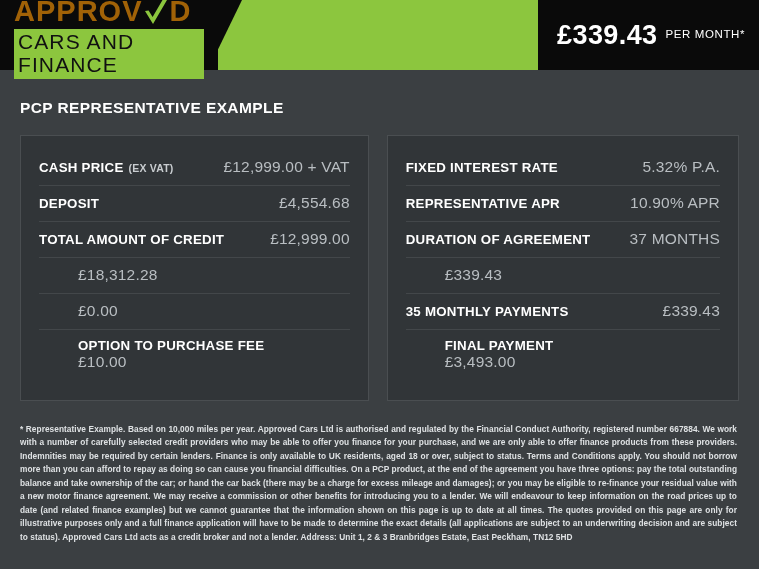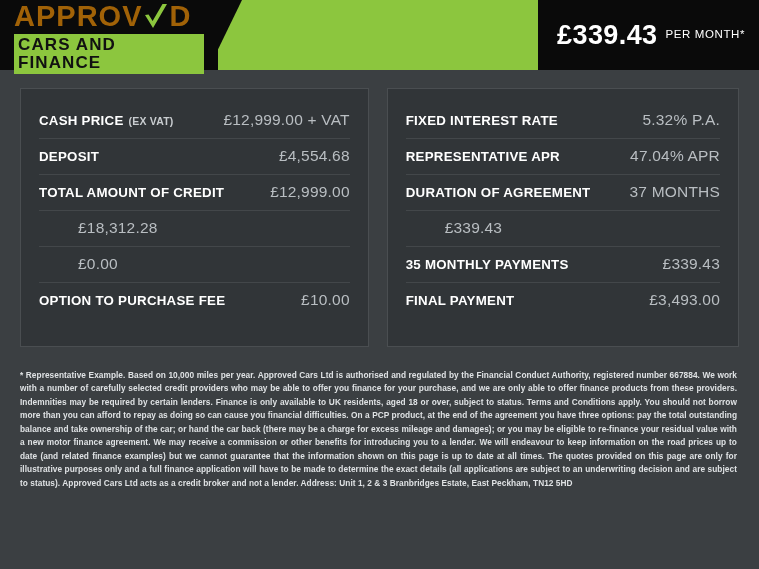--- a/index.html
+++ b/index.html
@@ -55,22 +55,22 @@
     width: 26px;
     height: 28px;
     margin: 0 0px 0 1px;
   }
   .logo-check svg { display: block; }
   .logo-d { letter-spacing: 1px; }
   .logo-bar {
     margin-top: 3px;
     background: #8cc63e;
     color: #111;
-    font-weight: bold;
-    font-size: 17px;
+    font-weight: normal;
+    font-size: 21px;
     letter-spacing: 1.1px;
     padding: 2px 6px 3px 4px;
     width: 190px;
     line-height: 1.05;
   }
   .green-band {
     position: absolute;
     left: 208px;
     top: 0;
     width: 330px;
@@ -117,30 +117,30 @@
   
   .panels {
     display: flex;
     gap: 18px;
     padding: 18px 20px 0 20px;
   }
   .panel {
     flex: 1;
     background: #313538;
     border: 1px solid #4a4e51;
-    padding: 14px 18px 28px 18px;
+    padding: 14px 18px 20px 18px;
   }
   .row {
     display: flex;
     align-items: baseline;
     justify-content: space-between;
     padding: 8px 0 9px 0;
     border-bottom: 1px solid #43474a;
   }
-  .row:last-child { border-bottom: none; }
+  .row:last-child { border-bottom: none; flex-direction: column; }
   .row-label {
     color: #ffffff;
     font-size: 13.3px;
     font-weight: bold;
     letter-spacing: 0.25px;
     white-space: nowrap;
   }
   .row-sub {
     color: #c9cdd0;
     font-size: 10.5px;
@@ -188,20 +188,21 @@
       </div>
       <div class="logo-bar">CARS AND FINANCE</div>
     </div>
 
     <div class="price-block">
       <span class="price-amount">£339.43</span>
       <span class="price-permonth">PER MONTH*</span>
     </div>
   </div>
 
+  <div class="section-title">PCP REPRESENTATIVE EXAMPLE</div>
 
   <div class="panels">
 
     <div class="panel">
       <div class="row">
         <div class="row-label">CASH PRICE<span class="row-sub">(EX VAT)</span></div>
         <div class="row-value">£12,999.00 + VAT</div>
       </div>
       <div class="row">
         <div class="row-label">DEPOSIT</div>
@@ -223,21 +224,21 @@
       </div>
     </div>
 
     <div class="panel">
       <div class="row">
         <div class="row-label">FIXED INTEREST RATE</div>
         <div class="row-value">5.32% P.A.</div>
       </div>
       <div class="row">
         <div class="row-label">REPRESENTATIVE APR</div>
-        <div class="row-value">47.04% APR</div>
+        <div class="row-value">10.90% APR</div>
       </div>
       <div class="row">
         <div class="row-label">DURATION OF AGREEMENT</div>
         <div class="row-value">37 MONTHS</div>
       </div>
       <div class="row">
         <div class="row-value">£339.43</div>
       </div>
       <div class="row">
         <div class="row-label">35 MONTHLY PAYMENTS</div>

